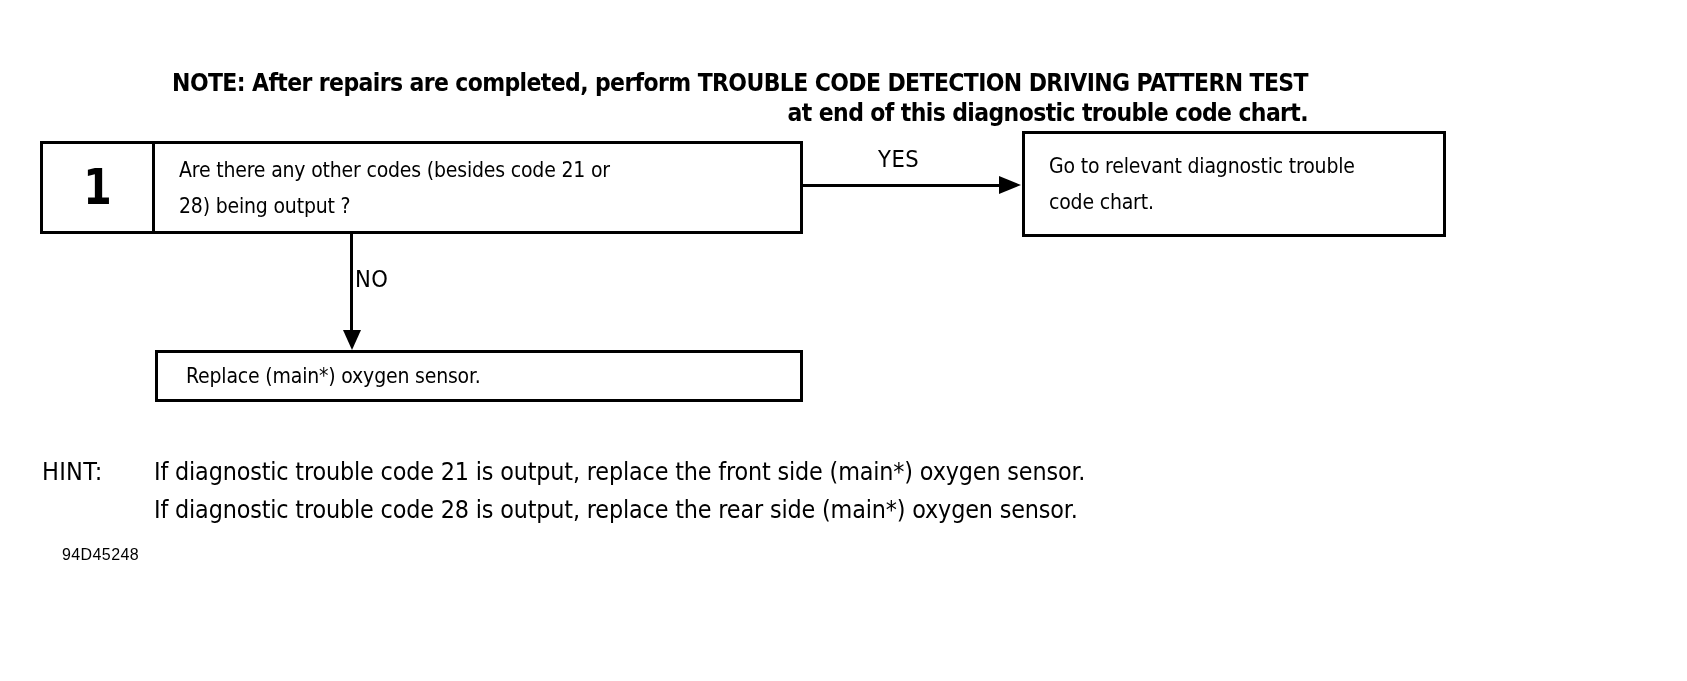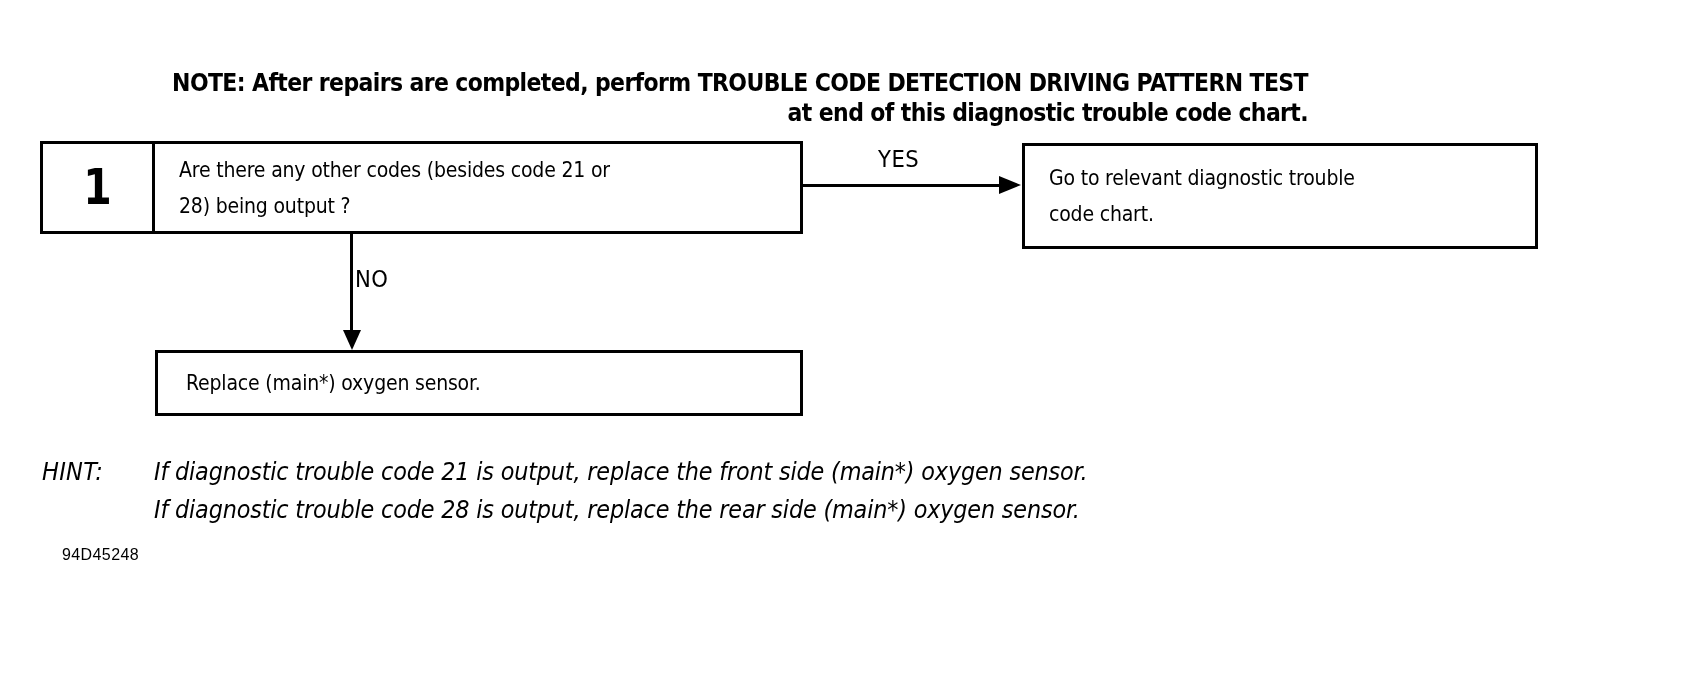--- a/index.html
+++ b/index.html
@@ -92,36 +92,36 @@
     font-size: 21px;
     line-height: 36px;
     letter-spacing: -0.2px;
     transform: scaleX(0.9);
     transform-origin: left center;
     white-space: nowrap;
   }
 
   .goto-box {
     left: 1022px;
-    top: 143px;
-    width: 516px;
+    top: 131px;
+    width: 424px;
     height: 106px;
   }
   .goto-text {
     position: absolute;
     left: 24px;
     top: 50%;
     transform: translateY(-50%);
   }
 
   .replace-box {
     left: 155px;
     top: 350px;
     width: 648px;
-    height: 66px;
+    height: 52px;
   }
   .replace-text {
     position: absolute;
     left: 28px;
     top: 50%;
     transform: translateY(-50%);
   }
 
   
   .h-line {
@@ -180,21 +180,20 @@
   .hint-block {
     position: absolute;
     left: 42px;
     top: 453px;
     width: 1500px;
   }
   .hint-row {
     display: flex;
     align-items: flex-end;
     white-space: nowrap;
-    font-style: italic;
   }
   .hint-label {
     font-family: "DejaVu Sans", sans-serif;
     font-weight: 400;
     font-size: 25px;
     line-height: 38px;
     letter-spacing: 0.3px;
     transform: scaleX(0.9);
     transform-origin: left center;
     width: 112px;

